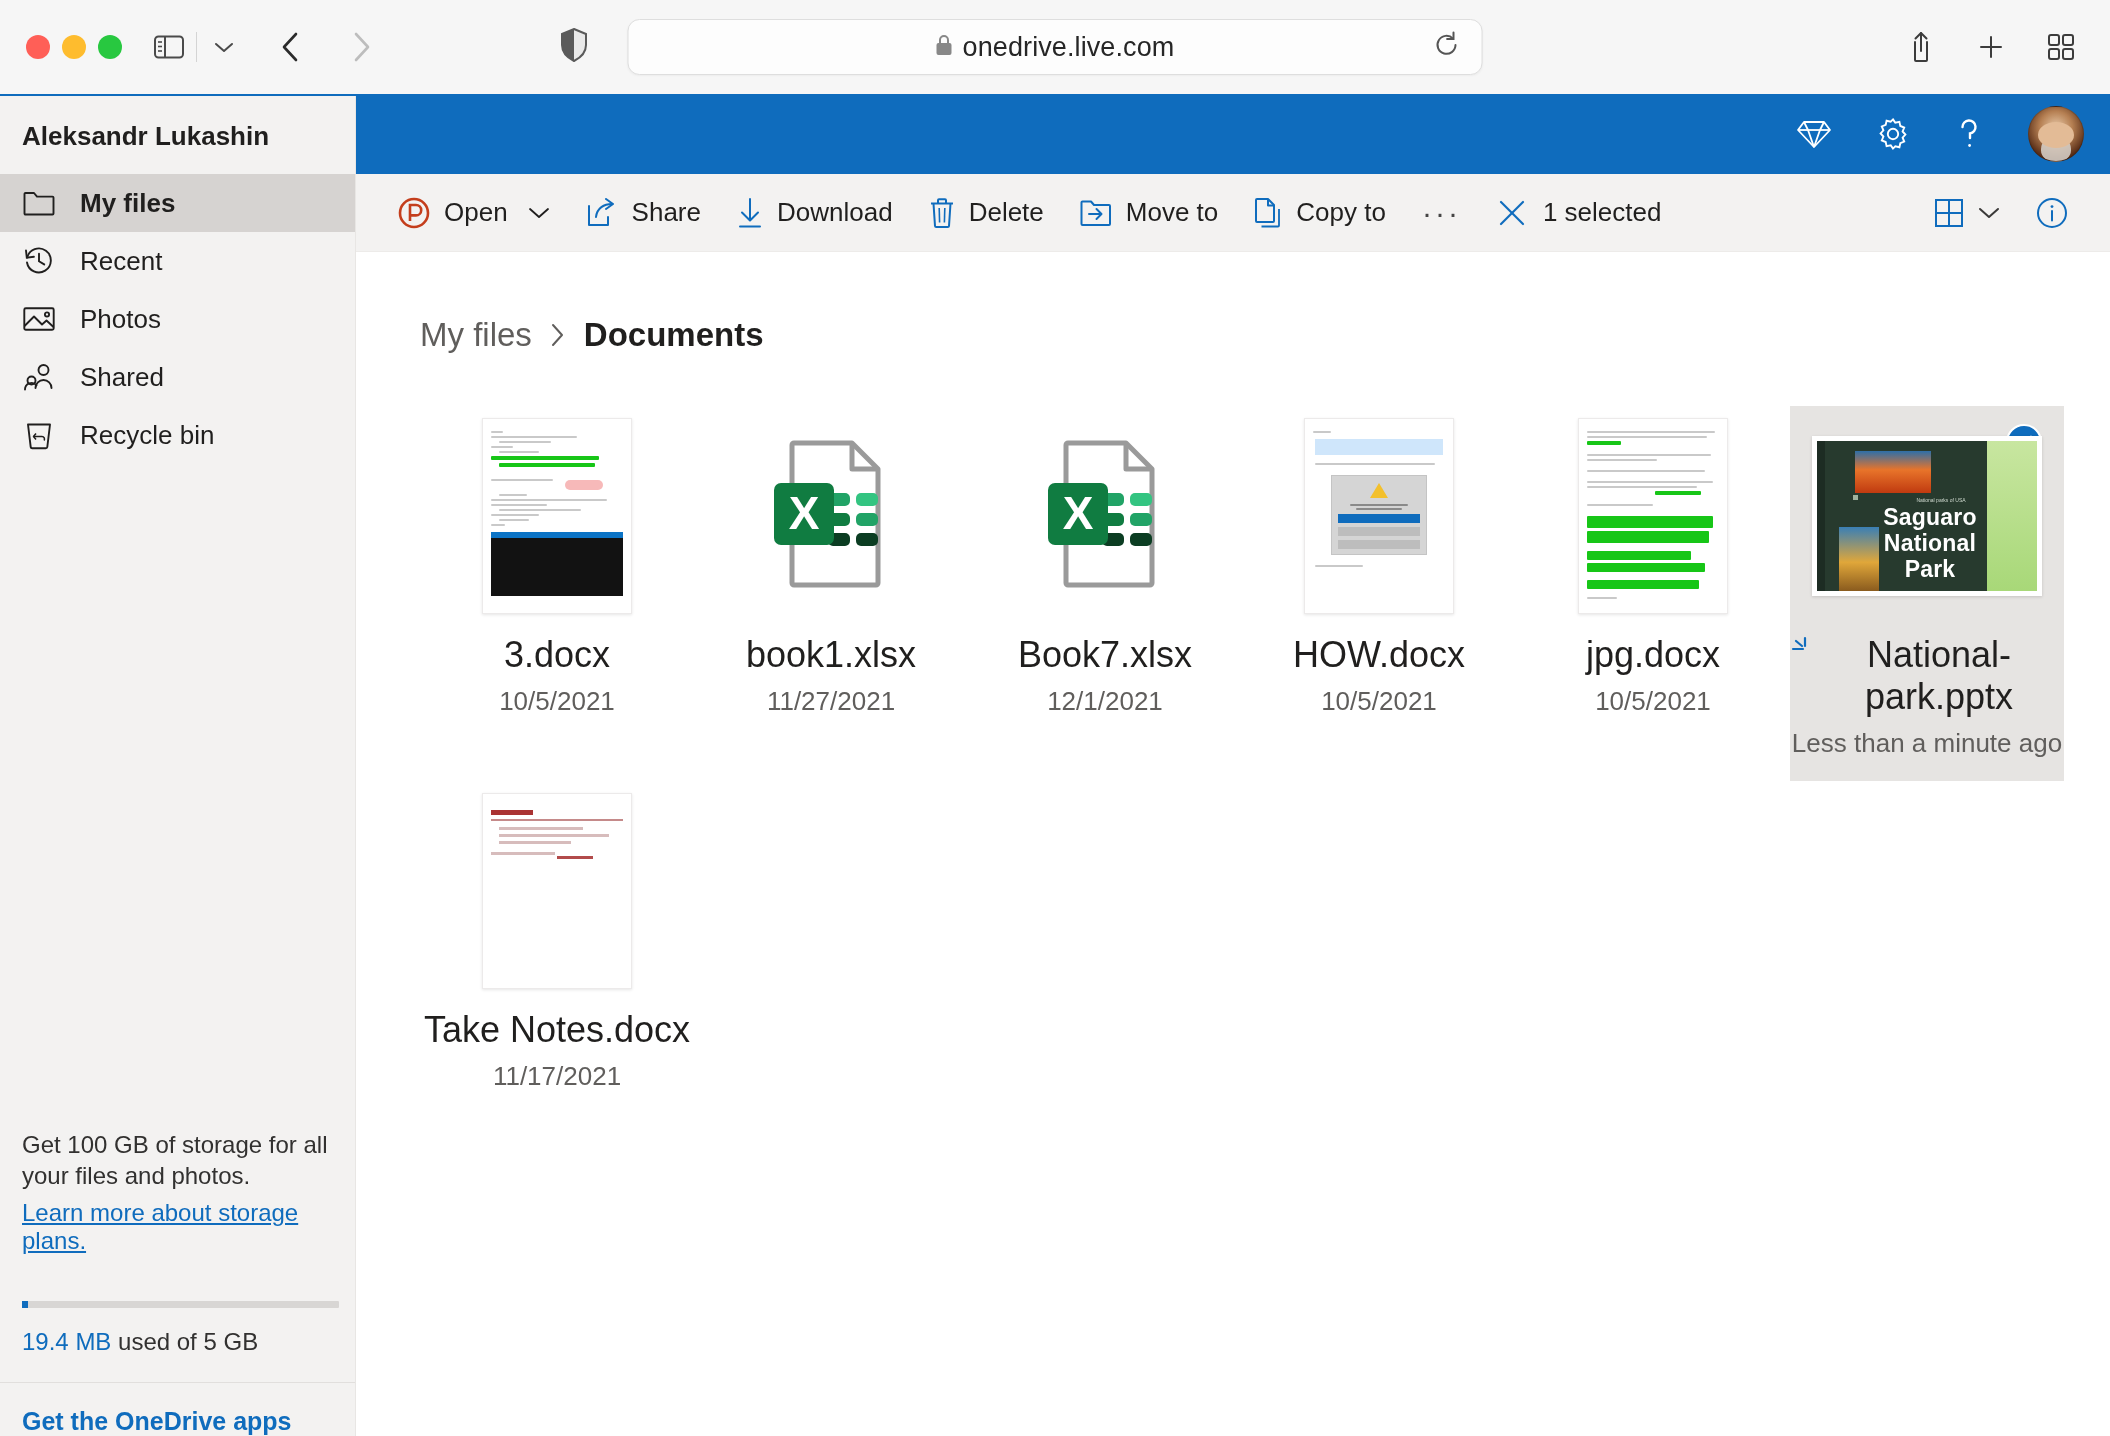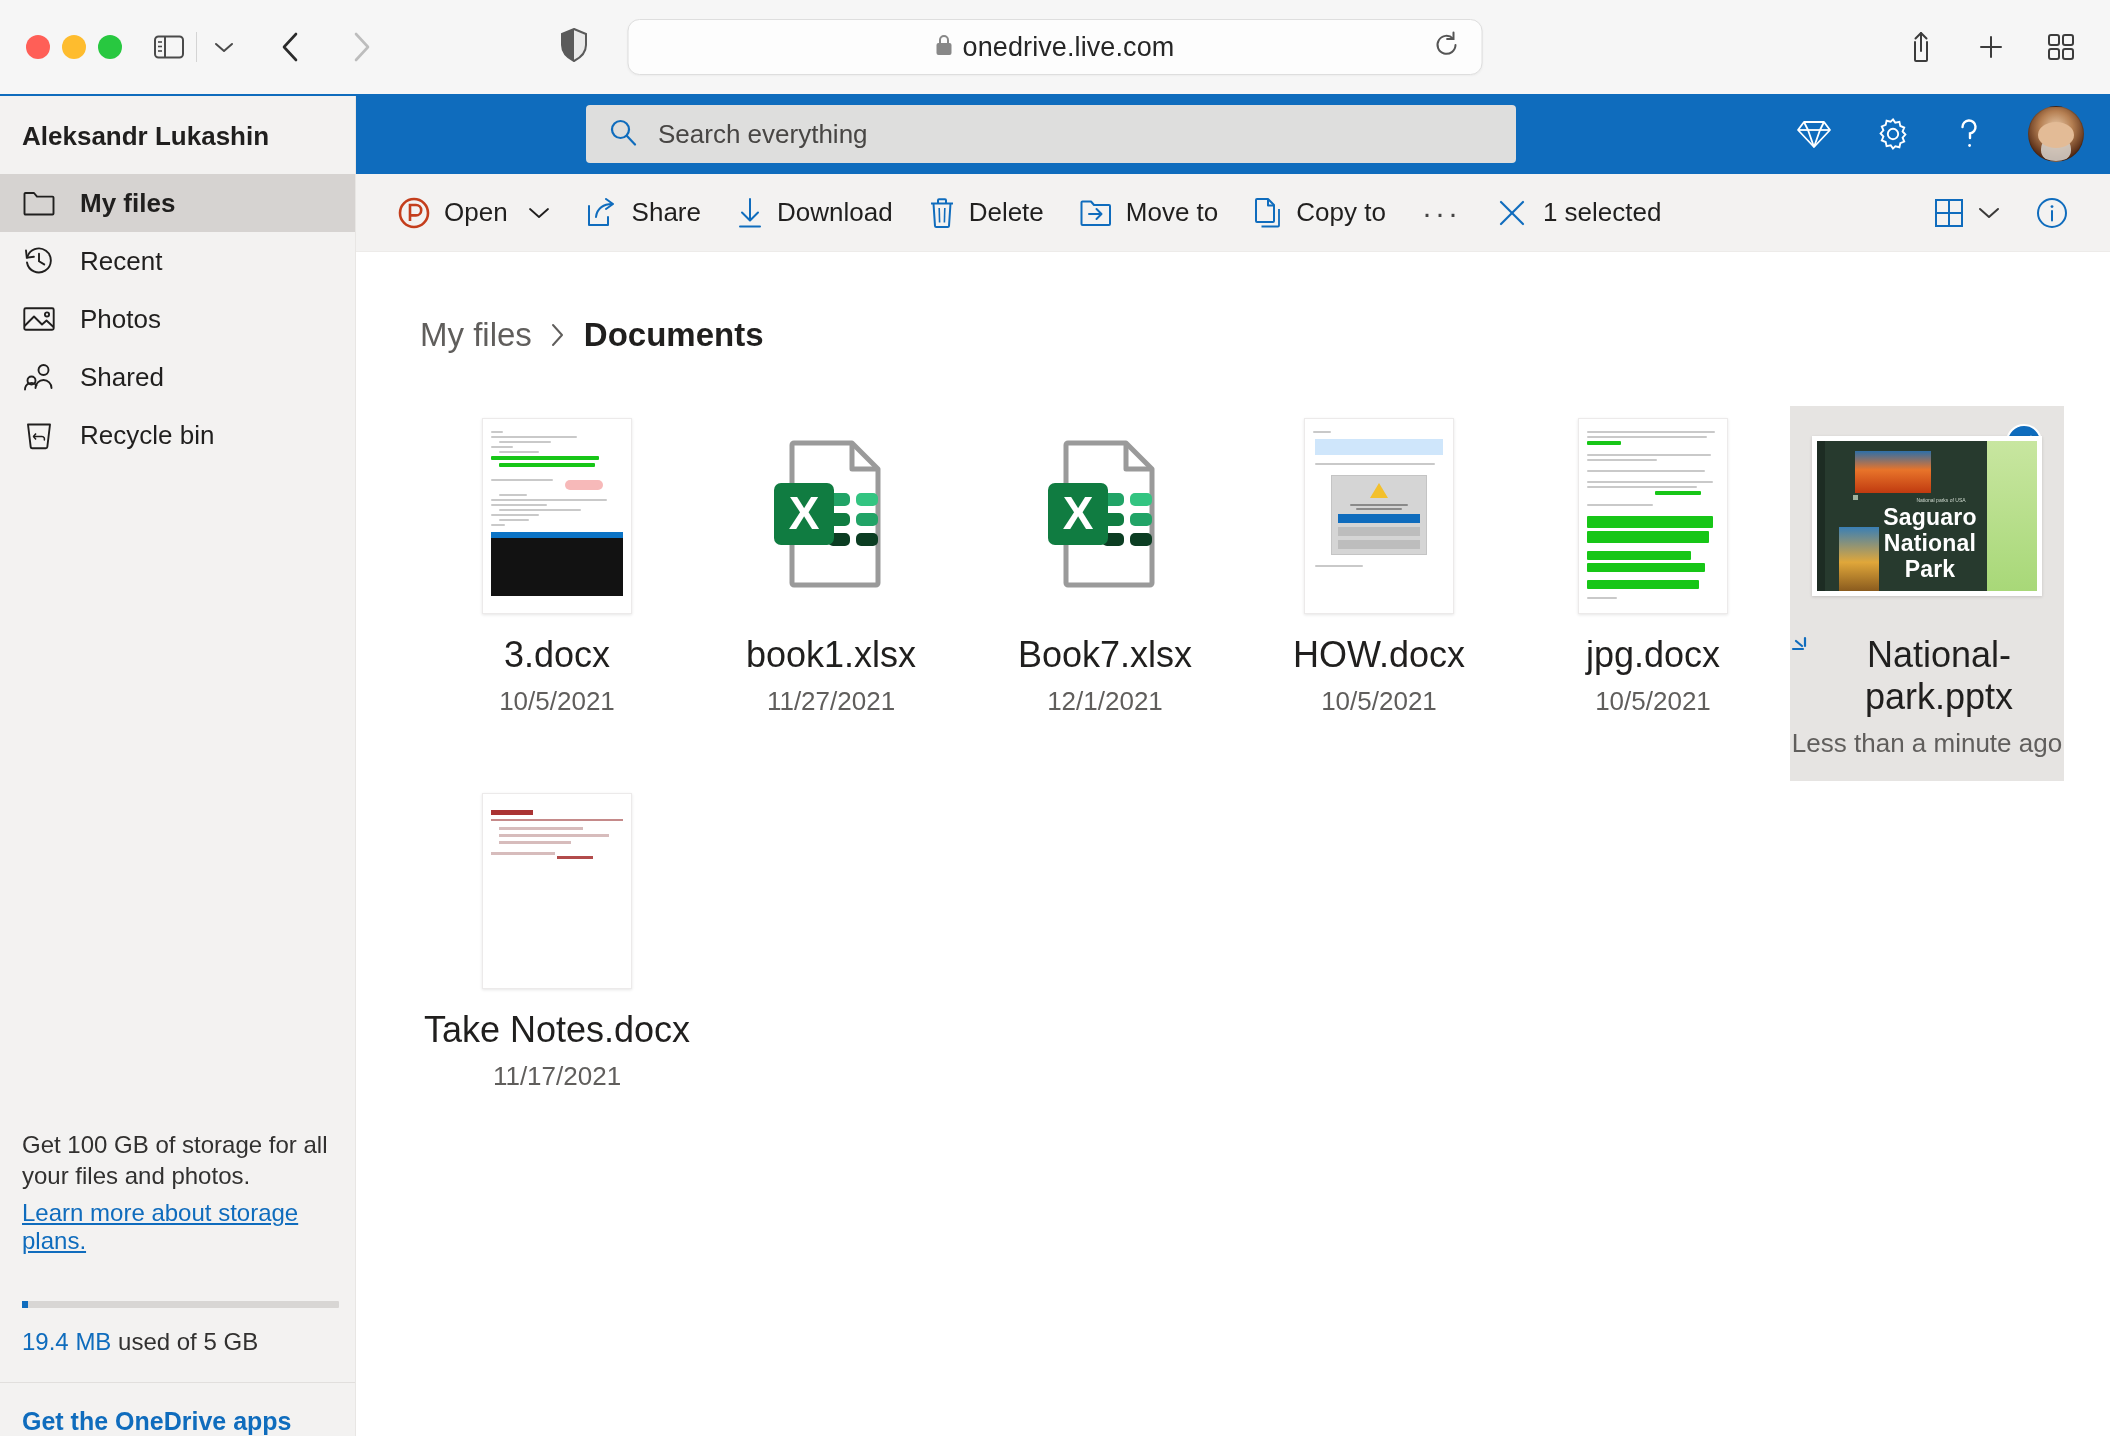--- a/index.html
+++ b/index.html
@@ -294,29 +294,20 @@
       <i></i>
       <i></i>
       <i></i>
       <i></i>
       <i></i>
       <i></i>
       <i></i>
   </div>
   <div class="brand">OneDrive</div>
 
-  <div class="search-box">
-    <span>
-      <svg width="30" height="30" viewBox="0 0 30 30" fill="none" stroke="#0f6cbd" stroke-width="2.2" stroke-linecap="round">
-        <circle cx="12.5" cy="12.5" r="8.5"></circle>
-          <line x1="19" y1="19" x2="27" y2="27.5"></line>
-      </svg>
-    </span>
-    <span class="search-placeholder">Search everything</span>
-  </div>
 
   <div class="suite-right">
     <div class="suite-icon">
       <svg width="36" height="32" viewBox="0 0 36 32" fill="none" stroke="#fff" stroke-width="1.8" stroke-linejoin="round">
         <path d="M8 4 H28 L34 12 L18 29 L2 12 Z"></path>
           <path d="M2 12 H34"></path>
           <path d="M8 4 L12 12 L18 29"></path>
           <path d="M28 4 L24 12 L18 29"></path>
       </svg>
     </div>

